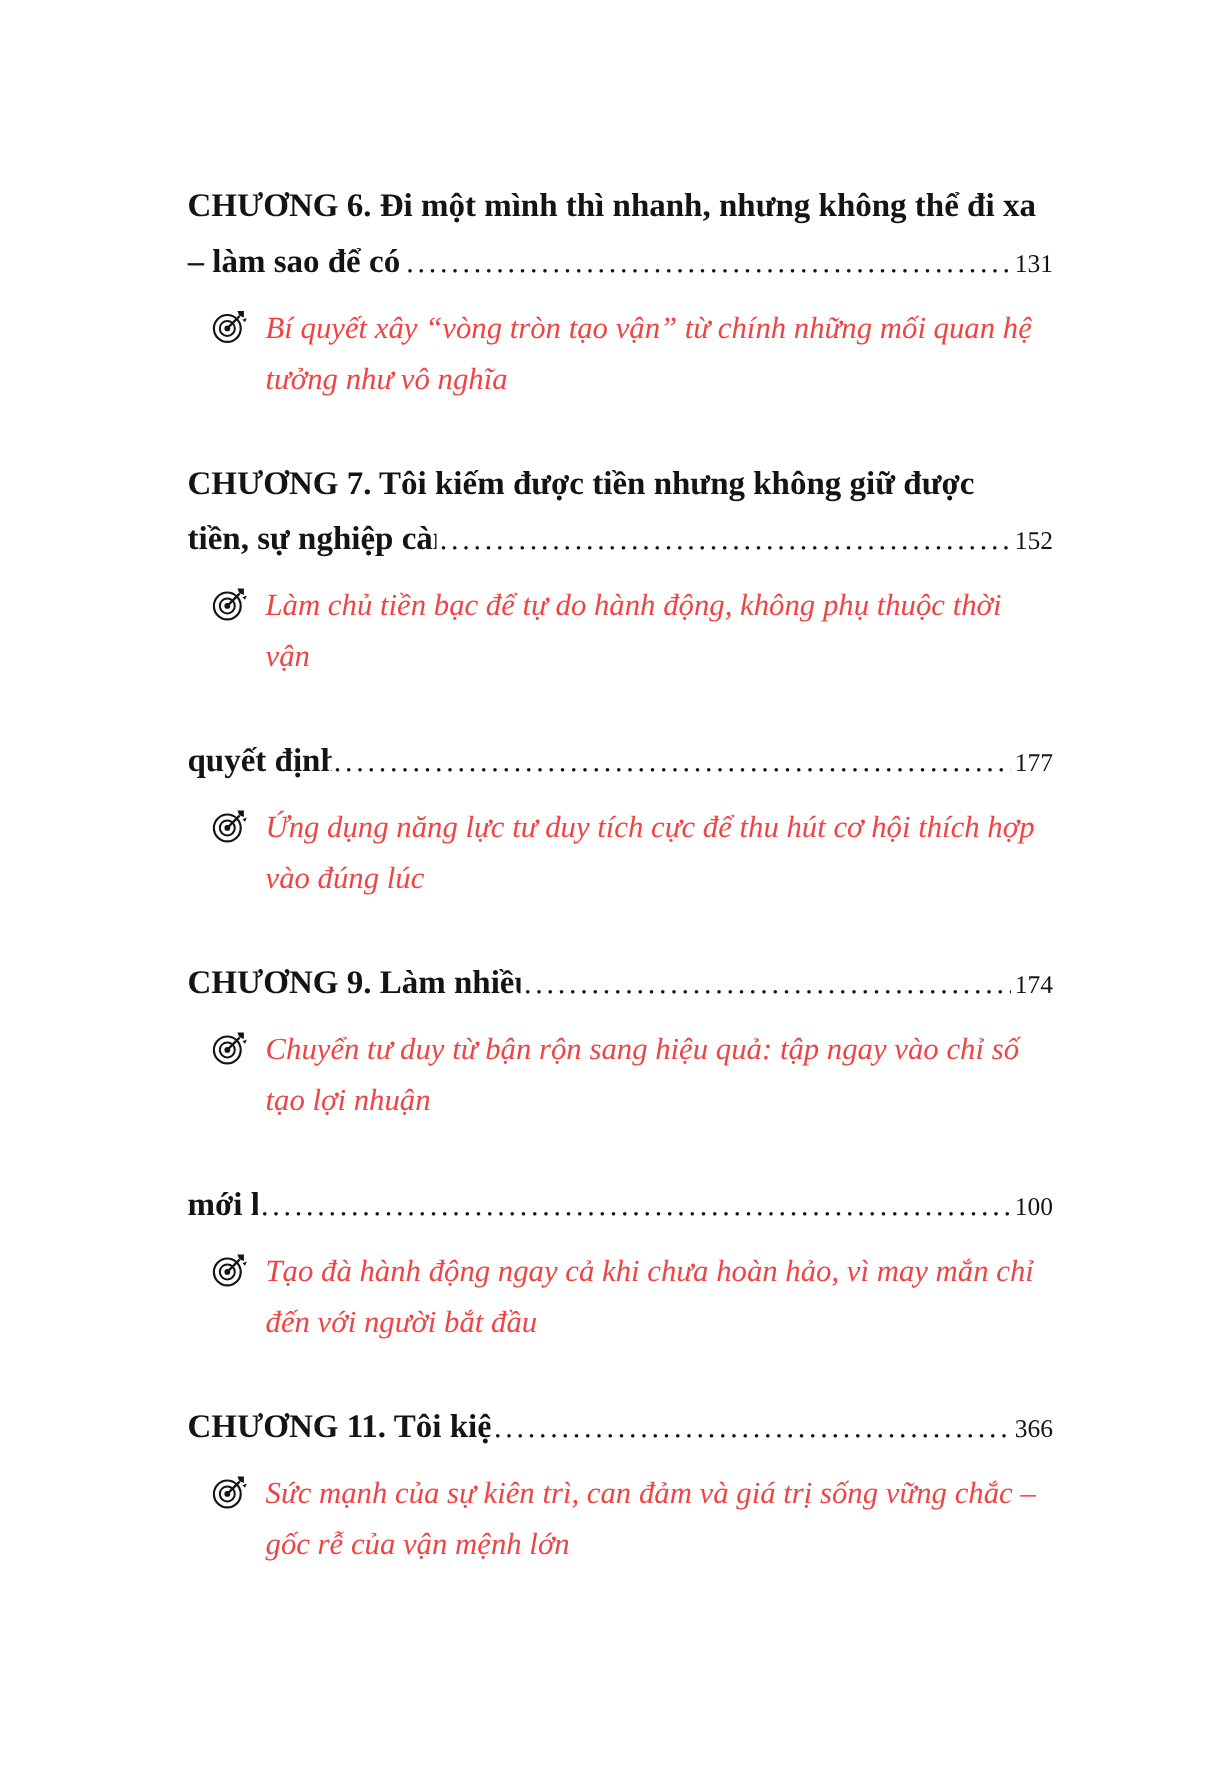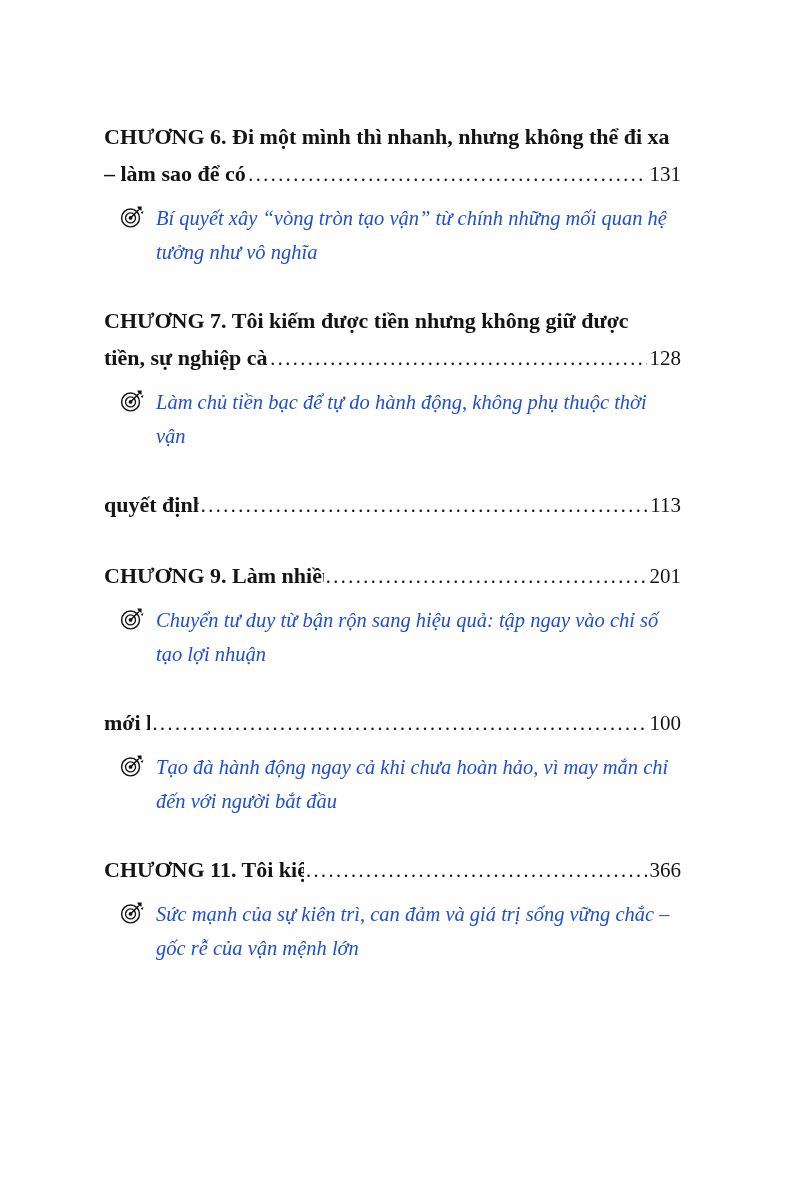--- a/index.html
+++ b/index.html
@@ -10,21 +10,21 @@
   body {
     width: 805px;
     height: 1184px;
     position: relative;
     overflow: hidden;
     font-family: "Liberation Serif", "DejaVu Serif", serif;
     color: #141414;
   }
   .toc-wrap {
     position: absolute;
-    left: 104px;
+    left: 125px;
     top: 118px;
     width: 577px;
   }
   .entry {
     margin-bottom: 33px;
   }
   .title {
     font-weight: bold;
     font-size: 22px;
     line-height: 37px;
@@ -50,21 +50,21 @@
     font-size: 20px;
     margin: 0 3px 0 2px;
     min-width: 10px;
   }
   .leader::after {
     content: "..............................................................................................................";
     letter-spacing: 2.5px;
   }
   .page-num {
     font-weight: normal;
-    font-size: 21px;
+    font-size: 17px;
     flex: 0 0 auto;
   }
   .subtitle {
     display: flex;
     align-items: flex-start;
     padding-left: 15px;
     margin-top: 8px;
   }
   .icon {
     flex: 0 0 auto;
@@ -76,21 +76,21 @@
   .icon svg {
     display: block;
     width: 25px;
     height: 25px;
   }
   .sub-text {
     font-style: italic;
     font-size: 20.5px;
     line-height: 34px;
     max-width: 520px;
-    color: #1d4ed8;
+    color: #ef4444;
   }
 </style>
 </head>
 <body>
 
 <main class="toc-wrap">
   <section id="toc-list">
   <div class="entry">
     <div class="title">
       <div class="t-line">CHƯƠNG 6. Đi một mình thì nhanh, nhưng không thể đi xa</div>
@@ -114,21 +114,21 @@
       <span class="sub-text">Bí quyết xây “vòng tròn tạo vận” từ chính những mối quan hệ tưởng như vô nghĩa</span>
     </div>
   </div>
 
   <div class="entry">
     <div class="title">
       <div class="t-line">CHƯƠNG 7. Tôi kiếm được tiền nhưng không giữ được</div>
           <div class="title-last">
         <span class="t-text">tiền, sự nghiệp càng lớn càng khát vốn</span>
         <span class="leader"></span>
-        <span class="page-num">128</span>
+        <span class="page-num">152</span>
       </div>
     </div>
     <div class="subtitle">
       <span class="icon">
         <svg viewBox="0 0 26 26" xmlns="http://www.w3.org/2000/svg">
           <circle cx="12" cy="14.5" r="9.3" fill="none" stroke="#141414" stroke-width="1.5"></circle>
           <circle cx="12" cy="14.5" r="5.2" fill="none" stroke="#141414" stroke-width="1.4"></circle>
           <circle cx="12" cy="14.5" r="2" fill="#141414"></circle>
           <line x1="12" y1="14.5" x2="20.5" y2="6" stroke="#141414" stroke-width="1.6"></line>
           <path d="M20.5 6 L19 2.5 L23.5 2.5 L23.5 7 L20 5.5 Z" fill="#141414"></path>
@@ -137,31 +137,44 @@
       </span>
       <span class="sub-text">Làm chủ tiền bạc để tự do hành động, không phụ thuộc thời vận</span>
     </div>
   </div>
 
   <div class="entry">
     <div class="title">
           <div class="title-last">
         <span class="t-text">quyết định chuẩn?</span>
         <span class="leader"></span>
-        <span class="page-num">113</span>
-      </div>
+        <span class="page-num">177</span>
+      </div>
+    </div>
+    <div class="subtitle">
+      <span class="icon">
+        <svg viewBox="0 0 26 26" xmlns="http://www.w3.org/2000/svg">
+          <circle cx="12" cy="14.5" r="9.3" fill="none" stroke="#141414" stroke-width="1.5"></circle>
+          <circle cx="12" cy="14.5" r="5.2" fill="none" stroke="#141414" stroke-width="1.4"></circle>
+          <circle cx="12" cy="14.5" r="2" fill="#141414"></circle>
+          <line x1="12" y1="14.5" x2="20.5" y2="6" stroke="#141414" stroke-width="1.6"></line>
+          <path d="M20.5 6 L19 2.5 L23.5 2.5 L23.5 7 L20 5.5 Z" fill="#141414"></path>
+          <path d="M22.5 8.5 l3 -1.2 l-1.2 3 z" fill="#141414"></path>
+        </svg>
+      </span>
+      <span class="sub-text">Ứng dụng năng lực tư duy tích cực để thu hút cơ hội thích hợp vào đúng lúc</span>
     </div>
   </div>
 
   <div class="entry">
     <div class="title">
       <div class="title-last">
         <span class="t-text">CHƯƠNG 9. Làm nhiều nhưng kết quả chẳng đâu vào đâu?</span>
         <span class="leader"></span>
-        <span class="page-num">201</span>
+        <span class="page-num">174</span>
       </div>
     </div>
     <div class="subtitle">
       <span class="icon">
         <svg viewBox="0 0 26 26" xmlns="http://www.w3.org/2000/svg">
           <circle cx="12" cy="14.5" r="9.3" fill="none" stroke="#141414" stroke-width="1.5"></circle>
           <circle cx="12" cy="14.5" r="5.2" fill="none" stroke="#141414" stroke-width="1.4"></circle>
           <circle cx="12" cy="14.5" r="2" fill="#141414"></circle>
           <line x1="12" y1="14.5" x2="20.5" y2="6" stroke="#141414" stroke-width="1.6"></line>
           <path d="M20.5 6 L19 2.5 L23.5 2.5 L23.5 7 L20 5.5 Z" fill="#141414"></path>

